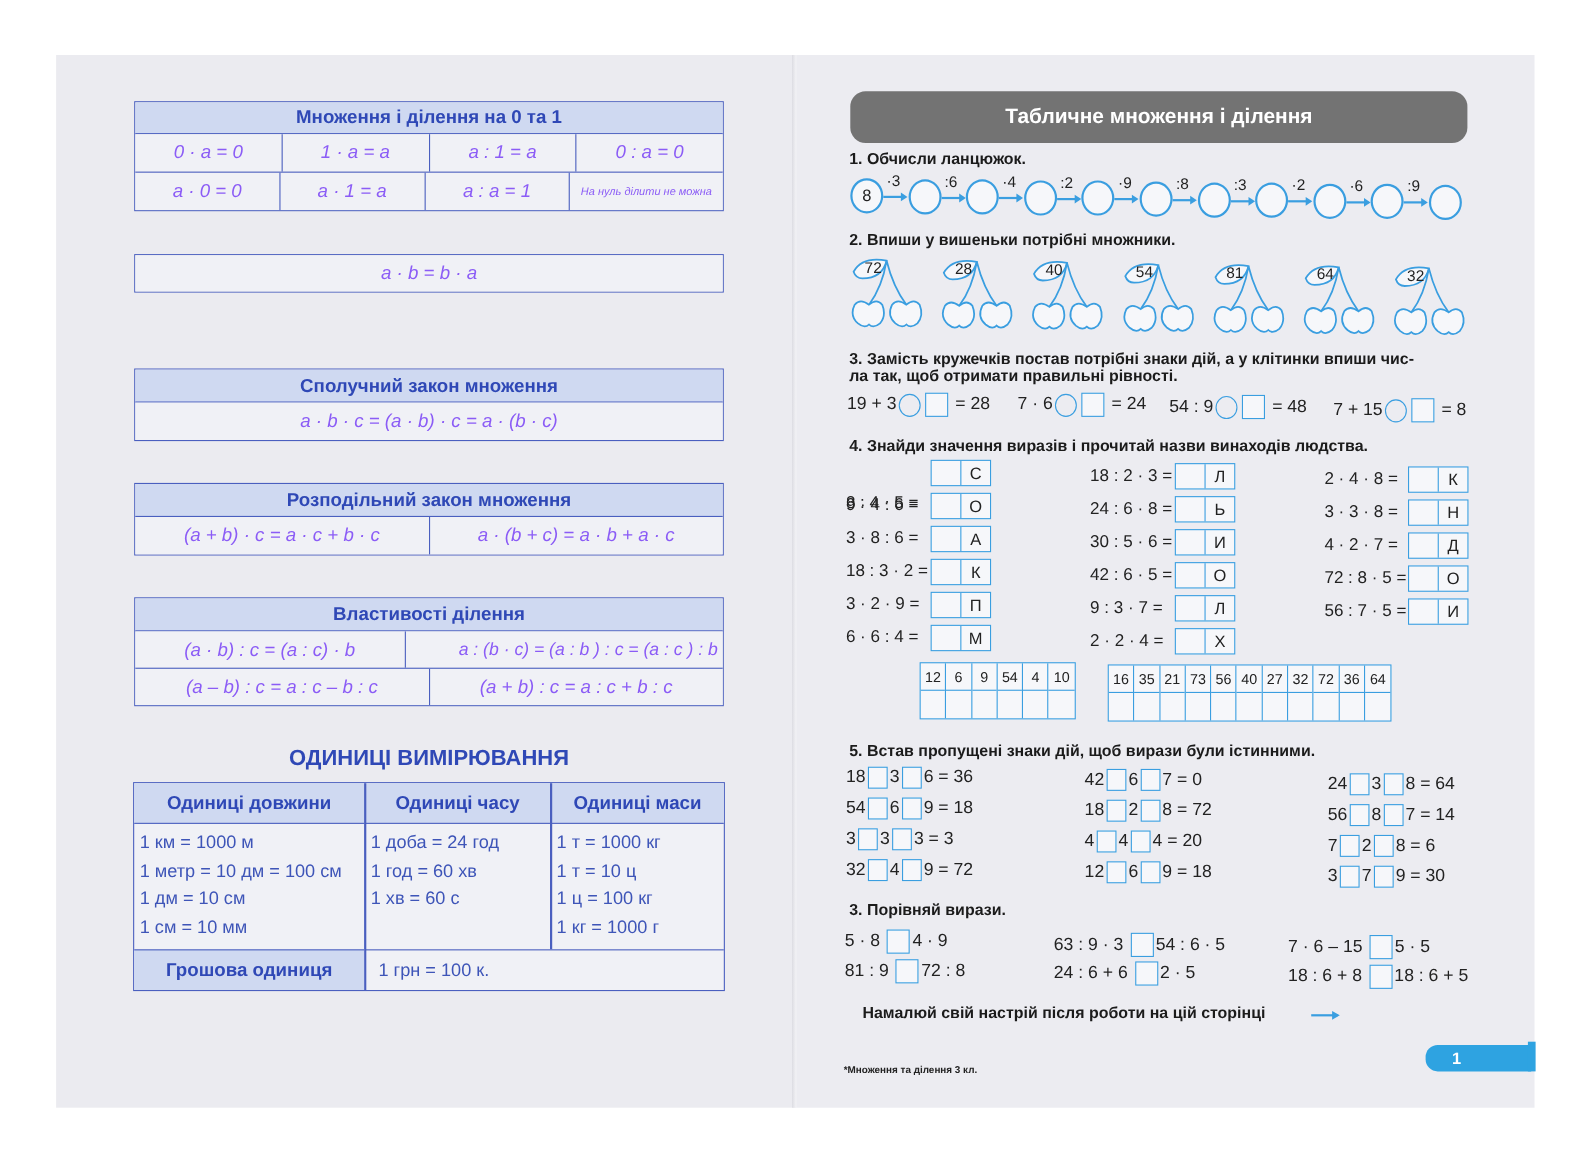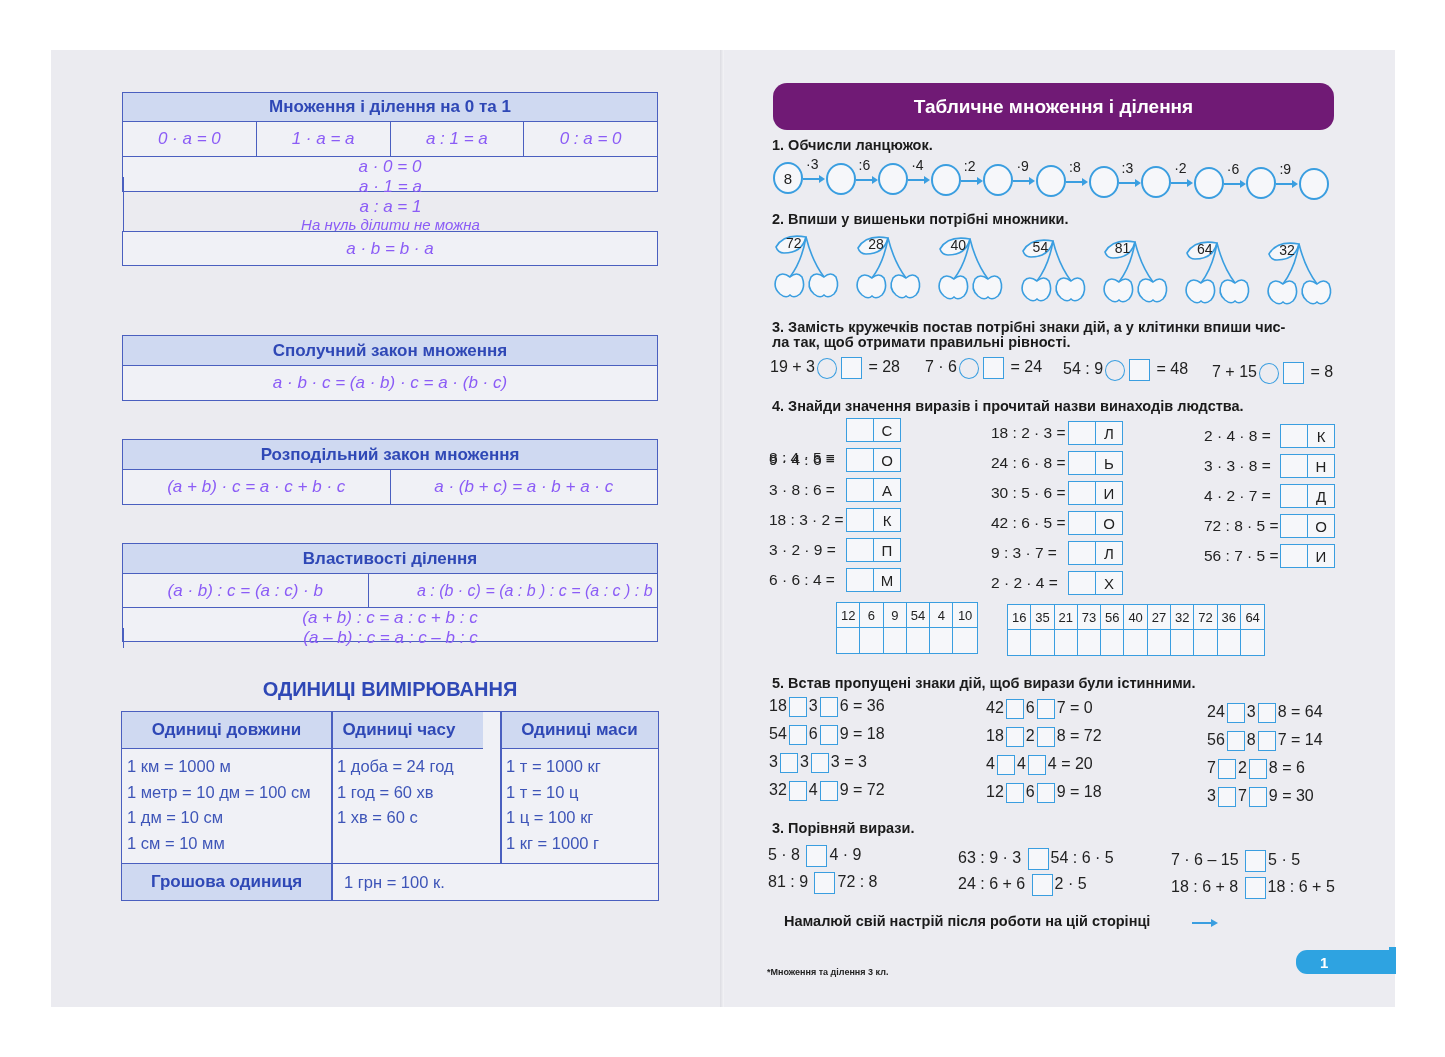--- a/index.html
+++ b/index.html
@@ -7,34 +7,34 @@
          font-family:"Liberation Sans", sans-serif; }
   .page { position:absolute; background:#ececf1; }
   #left-page { left:51px; top:50px; width:672px; height:957px; background:#ebebf0; }
   #right-page { left:723px; top:50px; width:672px; height:957px; background:#ececf1; }
   .gutter { position:absolute; left:720px; top:50px; width:4px; height:957px; background:linear-gradient(90deg,#dcdce2,#f4f4f7); }
 
   
   .ltable { position:absolute; left:122px; width:536px; border:1.5px solid #4a5fbf; border-collapse:collapse; box-sizing:border-box; }
   .ltable .hdr { background:#cfd9f1; color:#2f48b6; font-weight:bold; font-size:17px; text-align:center; border-bottom:1.5px solid #4a5fbf; }
   .ltable .row { display:flex; background:#f0f1f6; }
-  .ltable .row + .row { border-top:1.5px solid #4a5fbf;flex-direction:column; }
+  .ltable .row + .row { border-top:1.5px solid #4a5fbf; }
   .ltable .cell { flex:1; text-align:center; color:#8b5cf6; font-style:italic; font-size:17px; display:flex; align-items:center; justify-content:center; }
   .ltable .cell + .cell { border-left:1.5px solid #4a5fbf; }
 
   .units-title { position:absolute; left:122px; width:536px; top:678px; text-align:center; color:#2f48b6; font-weight:bold; font-size:20px; }
   .units { position:absolute; left:121px; top:711px; width:538px; height:190px; border:1.5px solid #4a5fbf; box-sizing:border-box; background:#f0f1f6; }
   .units .uh { position:absolute; top:0; height:37px; background:#cfd9f1; color:#2f48b6; font-weight:bold; font-size:17px; display:flex; align-items:center; justify-content:center; border-bottom:1.5px solid #4a5fbf; box-sizing:border-box; }
   .units .vline { position:absolute; top:0; width:1.5px; background:#4a5fbf; }
   .units .ucol { position:absolute; top:42px; color:#3e55b8; font-size:16.5px; line-height:25.5px; }
   .units .money-lbl { position:absolute; left:0; top:151px; width:209px; height:37px; background:#cfd9f1; color:#2f48b6; font-weight:bold; font-size:17px; display:flex; align-items:center; justify-content:center; border-top:1.5px solid #4a5fbf; box-sizing:border-box; }
   .units .money-val { position:absolute; left:210px; top:151px; right:0; height:37px; color:#3e55b8; font-size:16.5px; display:flex; align-items:center; padding-left:12px; border-top:1.5px solid #4a5fbf; box-sizing:border-box; }
 
   
-  .banner { position:absolute; left:773px; top:83px; width:561px; height:47px; background:#701a75; border-radius:14px; color:#fff; font-weight:bold; font-size:19px; display:flex; align-items:center; justify-content:center; }
+  .banner { position:absolute; left:773px; top:83px; width:561px; height:47px; background:#737373; border-radius:14px; color:#fff; font-weight:bold; font-size:19px; display:flex; align-items:center; justify-content:center; }
   .task { position:absolute; left:772px; font-weight:bold; font-size:14.5px; color:#1b1b1b; }
   .circle { position:absolute; width:30px; height:32px; border:2px solid #3a9ee0; border-radius:50%; box-sizing:border-box; background:#f6f7fa; display:flex; align-items:center; justify-content:center; font-size:15px; color:#222; }
   .arrow { position:absolute; height:2px; background:#3a9ee0; }
   .arrow::after { content:""; position:absolute; right:-2px; top:-3px; border-left:6px solid #3a9ee0; border-top:4px solid transparent; border-bottom:4px solid transparent; }
   .op { position:absolute; font-size:14px; color:#222; }
 
   .cherry { position:absolute; width:70px; height:75px; }
   .cherry-num { position:absolute; font-size:14px; color:#222; }
 
   .expr { position:absolute; font-size:16px; color:#222; white-space:nowrap; }
@@ -71,21 +71,21 @@
   <div class="row" style="height:34px;">
     <div class="cell">0 · a = 0</div>
     <div class="cell">1 · a = a</div>
     <div class="cell">a : 1 = a</div>
     <div class="cell">0 : a = 0</div>
   </div>
   <div class="row" style="height:34px;">
     <div class="cell">a · 0 = 0</div>
     <div class="cell">a · 1 = a</div>
     <div class="cell">a : a = 1</div>
-    <div class="cell" style="font-size:15px;line-height:15px;padding:0 4px;">На нуль ділити не можна</div>
+    <div class="cell" style="font-size:10px;line-height:15px;padding:0 4px;">На нуль ділити не можна</div>
   </div>
 </div>
 
 <div class="ltable" style="top:231px;">
   <div class="row" style="height:33px;">
     <div class="cell">a · b = b · a</div>
   </div>
 </div>
 
 <div class="ltable" style="top:335px;">
@@ -103,29 +103,29 @@
   </div>
 </div>
 
 <div class="ltable" style="top:543px;">
   <div class="hdr" style="height:29px;line-height:29px;">Властивості ділення</div>
   <div class="row" style="height:33px;">
     <div class="cell">(a · b) : c = (a : c) · b</div>
     <div class="cell" style="font-size:16px;padding-left:44px;">a : (b · c) = (a : b ) : c = (a : c ) : b</div>
   </div>
   <div class="row" style="height:33px;">
+    <div class="cell">(a – b) : c = a : c – b : c</div>
     <div class="cell">(a + b) : c = a : c + b : c</div>
-    <div class="cell">(a – b) : c = a : c – b : c</div>
   </div>
 </div>
 
 <div class="units-title">ОДИНИЦІ ВИМІРЮВАННЯ</div>
 <div class="units">
   <div class="uh" style="left:0;width:209px;">Одиниці довжини</div>
-  <div class="uh" style="left:193px;width:168px;">Одиниці часу</div>
+  <div class="uh" style="left:210px;width:168px;">Одиниці часу</div>
   <div class="uh" style="left:379px;width:157px;">Одиниці маси</div>
   <div class="vline" style="left:209px;height:188px;"></div>
   <div class="vline" style="left:378px;height:151px;"></div>
   <div class="ucol" style="left:5px;">
     <div>1 км = 1000 м</div>
     <div>1 метр = 10 дм = 100 см</div>
     <div>1 дм = 10 см</div>
     <div>1 см = 10 мм</div>
   </div>
   <div class="ucol" style="left:215px;">

